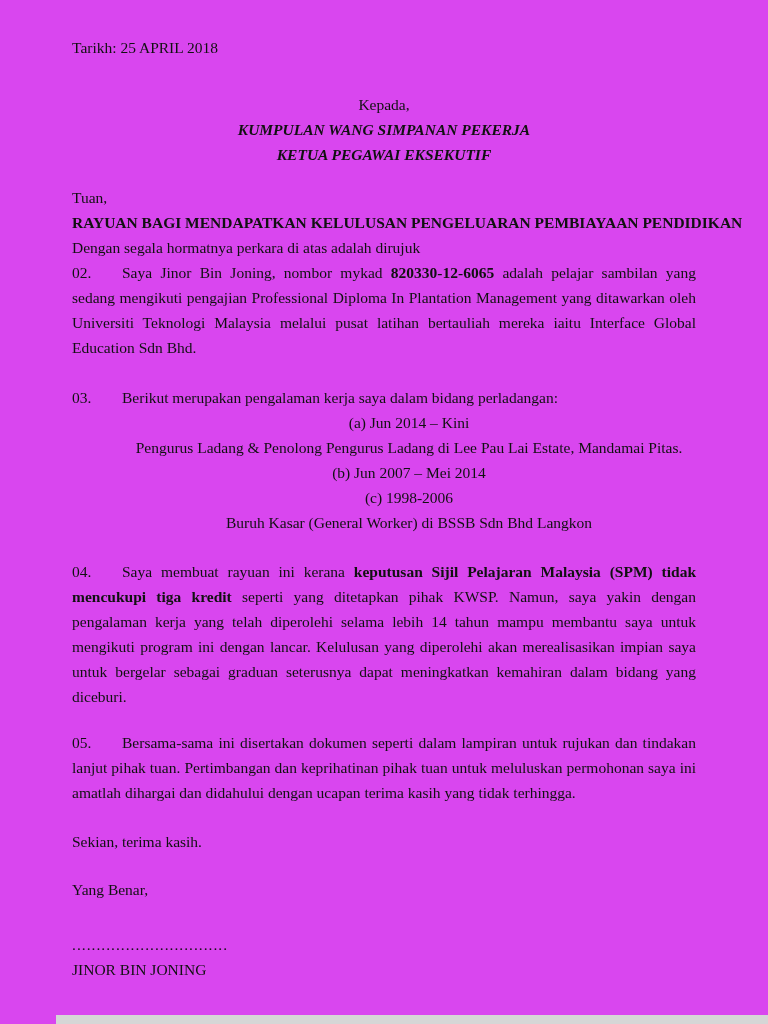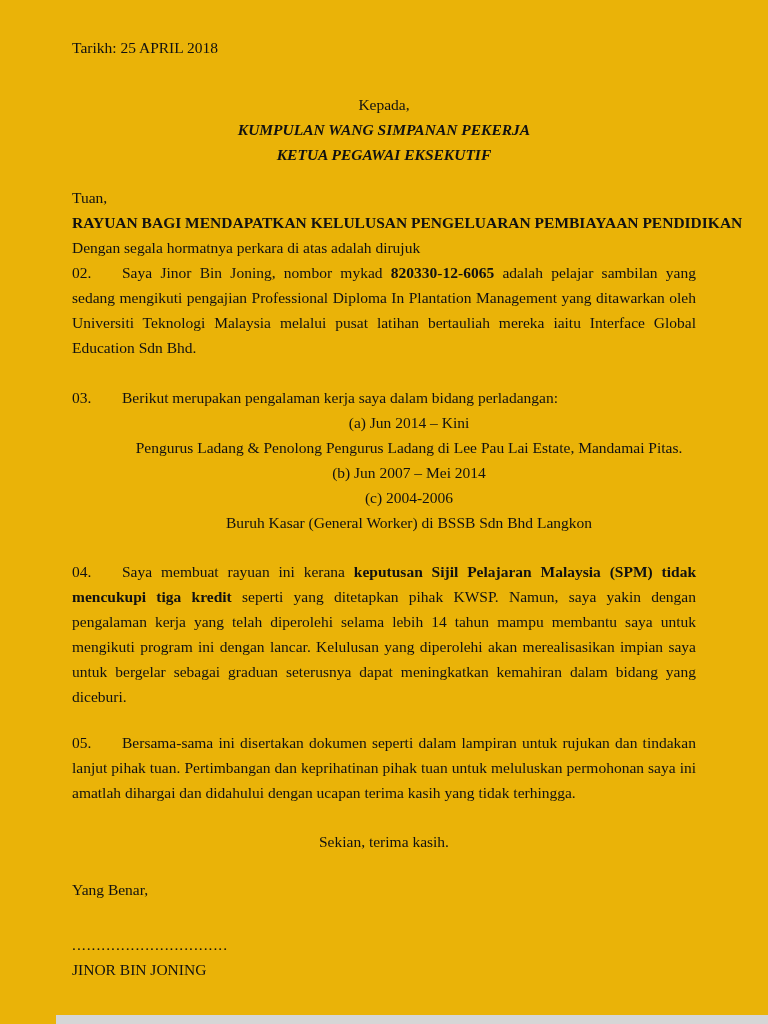--- a/index.html
+++ b/index.html
@@ -4,39 +4,39 @@
 <style>
   * { margin: 0; padding: 0; box-sizing: border-box; }
   html, body {
     background: #ffffff;
     font-family: "Liberation Serif", "DejaVu Serif", serif;
   }
   .page {
     position: relative;
     width: 768px;
     height: 1024px;
-    background: #eab308;
+    background: #d946ef;
     color: #111111;
     overflow: hidden;
     padding: 35px 72px 0 72px;
     font-size: 15.5px;
     line-height: 25px;
   }
   p { margin: 0; }
   .nowrap { white-space: nowrap; }
   .bi { font-weight: bold; font-style: italic; }
   .b  { font-weight: bold; }
 
   .address       { margin-top: 32px; text-align: center; }
   .greeting-block{ margin-top: 18px; }
   .para02        { }
   .para03        { margin-top: 25px; }
   .para04        { margin-top: 24px; }
   .para05        { margin-top: 21px; }
-  .closing       { margin-top: 24px; text-align: center; }
+  .closing       { margin-top: 24px; }
   .signoff       { margin-top: 23px; }
   .signature     { margin-top: 30px; }
 
   .body { text-align: justify; }
   .num  { display: inline-block; width: 50px; }
 
   .exp-items { margin-left: 50px; text-align: center; }
   .item-detail { }
 
   .dots { letter-spacing: 1px; }
@@ -70,21 +70,21 @@
   </div>
 
   <p class="body para02"><span class="num">02.</span><span>Saya Jinor Bin Joning, nombor mykad </span><span class="b">820330-12-6065</span><span> adalah pelajar sambilan yang sedang mengikuti pengajian Professional Diploma In Plantation Management yang ditawarkan oleh Universiti Teknologi Malaysia melalui pusat latihan bertauliah mereka iaitu Interface Global Education Sdn Bhd.</span></p>
 
   <div class="para03">
     <p><span class="num">03.</span><span>Berikut merupakan pengalaman kerja saya dalam bidang perladangan:</span></p>
     <div class="exp-items">
       <p class="item-label">(a) Jun 2014 – Kini</p>
       <p class="item-detail">Pengurus Ladang &amp; Penolong Pengurus Ladang di Lee Pau Lai Estate, Mandamai Pitas.</p>
       <p class="item-label">(b) Jun 2007 – Mei 2014</p>
-      <p class="item-label">(c) 2004-2006</p>
+      <p class="item-label">(c) 1998-2006</p>
       <p class="item-detail">Buruh Kasar (General Worker) di BSSB Sdn Bhd Langkon</p>
     </div>
   </div>
 
   <p class="body para04"><span class="num">04.</span><span>Saya membuat rayuan ini kerana </span><span class="b">keputusan Sijil Pelajaran Malaysia (SPM) tidak mencukupi tiga kredit</span><span> seperti yang ditetapkan pihak KWSP. Namun, saya yakin dengan pengalaman kerja yang telah diperolehi selama lebih 14 tahun  mampu membantu saya untuk mengikuti program ini dengan lancar. Kelulusan yang diperolehi akan merealisasikan impian saya  untuk bergelar sebagai graduan seterusnya dapat meningkatkan kemahiran dalam bidang yang diceburi.</span></p>
 
   <p class="body para05"><span class="num">05.</span><span>Bersama-sama ini disertakan dokumen seperti dalam lampiran untuk rujukan dan tindakan lanjut pihak tuan.  Pertimbangan dan keprihatinan pihak tuan untuk meluluskan permohonan saya ini amatlah dihargai dan didahului dengan ucapan terima kasih yang tidak terhingga.</span></p>
 
   <p class="closing">Sekian, terima kasih.</p>
 

